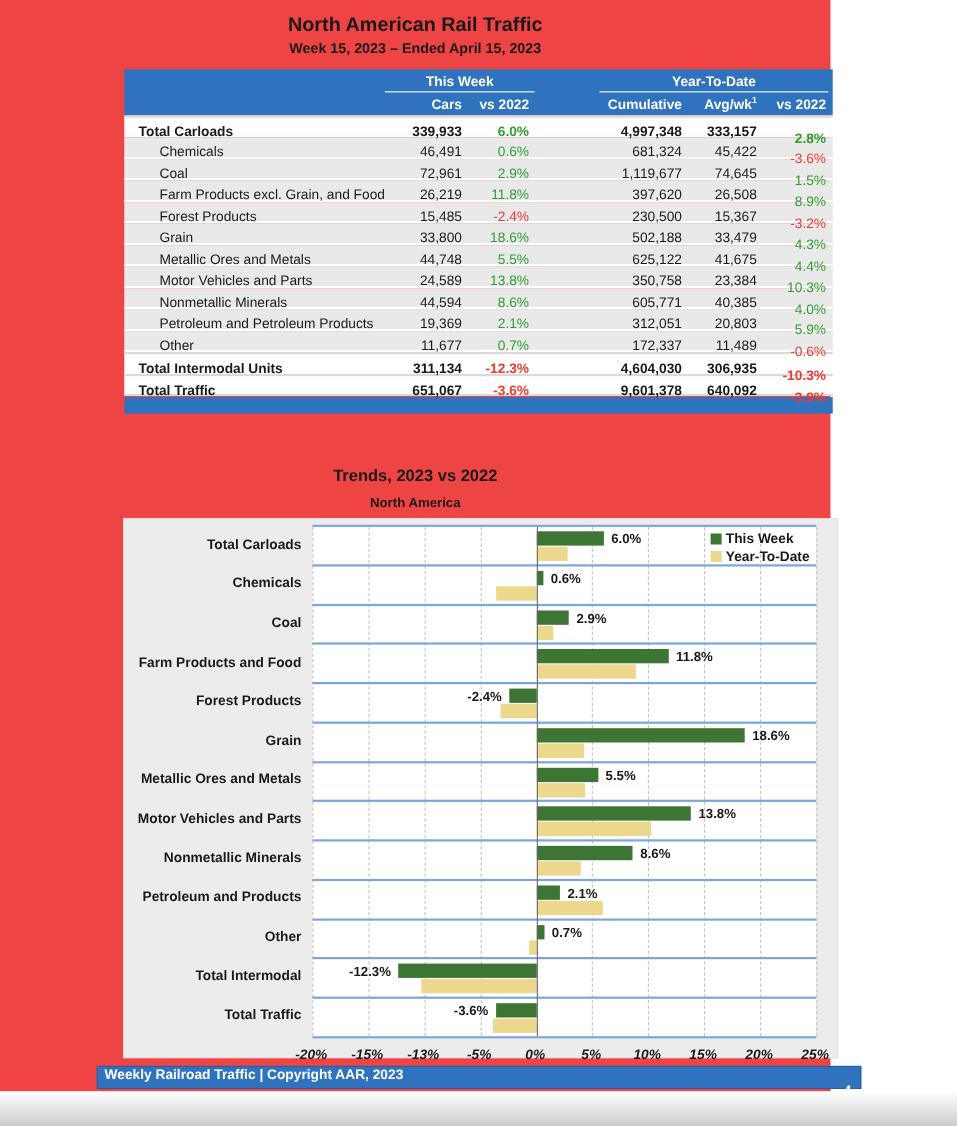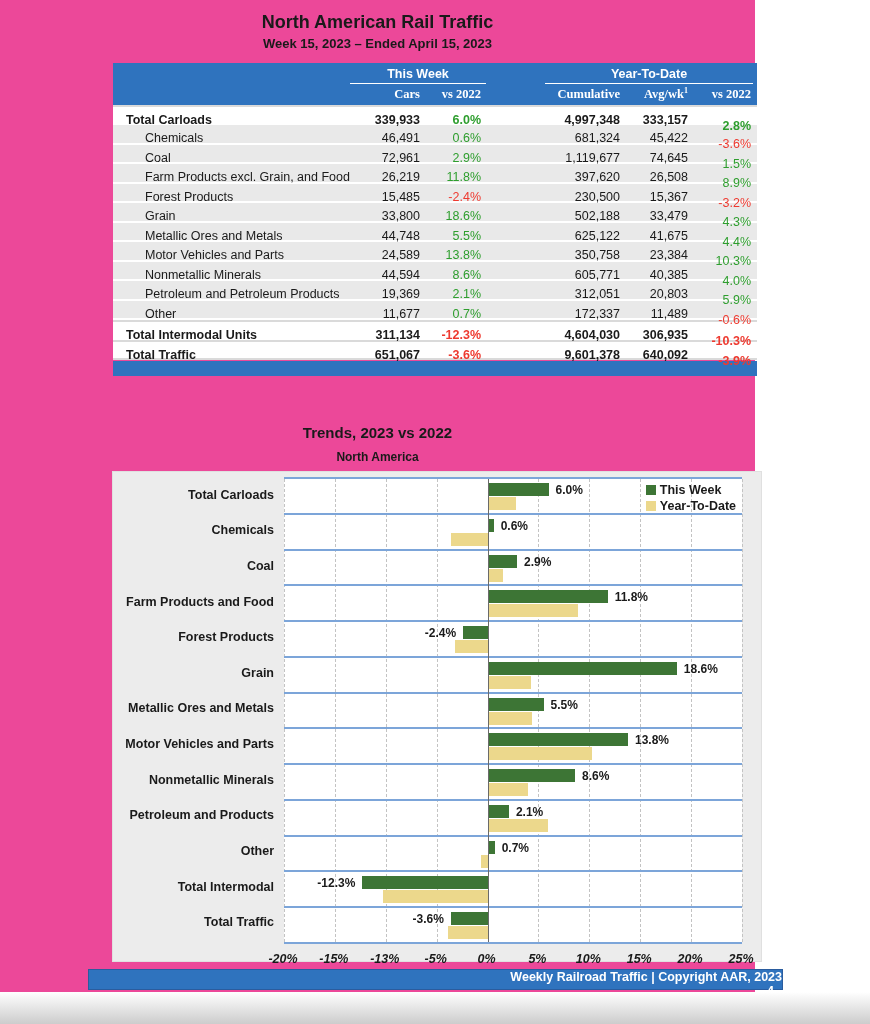--- a/index.html
+++ b/index.html
@@ -1,30 +1,30 @@
 <!DOCTYPE html>
 <html><head>
 <meta charset="utf-8">
 <title>North American Rail Traffic</title>
 <style>
   * { margin:0; padding:0; box-sizing:border-box; }
   html,body { width:870px; height:1024px; background:#fff; overflow:hidden;
               font-family:"Liberation Sans","DejaVu Sans",sans-serif; color:#1a1a1a; }
-  .page { position:relative; width:755px; height:1024px; background:#ec4899; }
+  .page { position:relative; width:755px; height:1024px; background:#ef4444; }
 
   
   .doc-title    { position:absolute; top:12px;  left:0; width:100%; text-align:center; font-size:18px; font-weight:700; }
   .doc-subtitle { position:absolute; top:36px;  left:0; width:100%; text-align:center; font-size:13px; font-weight:700; }
 
   
   .table-wrap { position:absolute; left:113px; top:63px; width:644px; }
   .grid6 { display:grid; grid-template-columns:243px 70px 62px 138px 68px 63px; }
   .thead { background:#2F73BE; color:#fff; font-weight:700; font-size:12.5px; }
   .thead-row1 { height:21px; align-items:center; }
-  .thead-row2 { height:21px; align-items:center;font-family:Liberation Serif, serif; }
+  .thead-row2 { height:21px; align-items:center; }
   .group { grid-row:1; text-align:center; border-bottom:1px solid #fff; padding-bottom:2px; align-self:end; }
   .g1 { grid-column:2 / span 2; margin:0 2px 0 -6px; }
   .g2 { grid-column:4 / span 3; margin:0 4px 0 57px; }
   .hcell { text-align:right; }
   .hcell sup { font-size:8px; }
   .pr6 { padding-right:6px; } .pr7 { padding-right:7px; }
 
   .trow { display:grid; grid-template-columns:243px 70px 62px 138px 68px 63px; align-items:center;
           font-size:12.5px; height:19.5px; }
   .trow-sub   { background:#E9E9E9; border-bottom:2px solid #fff; }
@@ -72,21 +72,21 @@
   .cat-labels { position:absolute; left:0; top:5px; width:161px; height:463px;
                 display:flex; flex-direction:column; }
   .cat-label { flex:1 1 0; display:flex; align-items:center; justify-content:flex-end;
                font-size:12.5px; font-weight:700; white-space:nowrap; }
 
   .x-axis { position:absolute; left:170px; top:480px; width:458px; height:16px;font-style:italic; }
   .x-tick { position:absolute; transform:translateX(-50%); font-size:12.5px; font-weight:700; white-space:nowrap; }
 
   
   .footer { position:absolute; left:88px; top:969px; width:695px; height:21px; background:#2F73BE;
-            border:1px solid #2A5C9E; display:flex; align-items:flex-end; color:#fff; font-weight:700; font-size:12.5px;flex-direction:column; }
+            border:1px solid #2A5C9E; display:flex; align-items:flex-start; color:#fff; font-weight:700; font-size:12.5px;flex-direction:column; }
   .footer-text { padding-left:6px; }
   .page-num { margin-left:auto; padding-right:8px; }
   .page-bottom-fade { position:absolute; left:0; top:992px; width:870px; height:32px;
                       background:linear-gradient(180deg,#FFFFFF 0%,#CCCCCC 100%); }
 </style>
 </head>
 <body>
 
 <div class="page">
 

